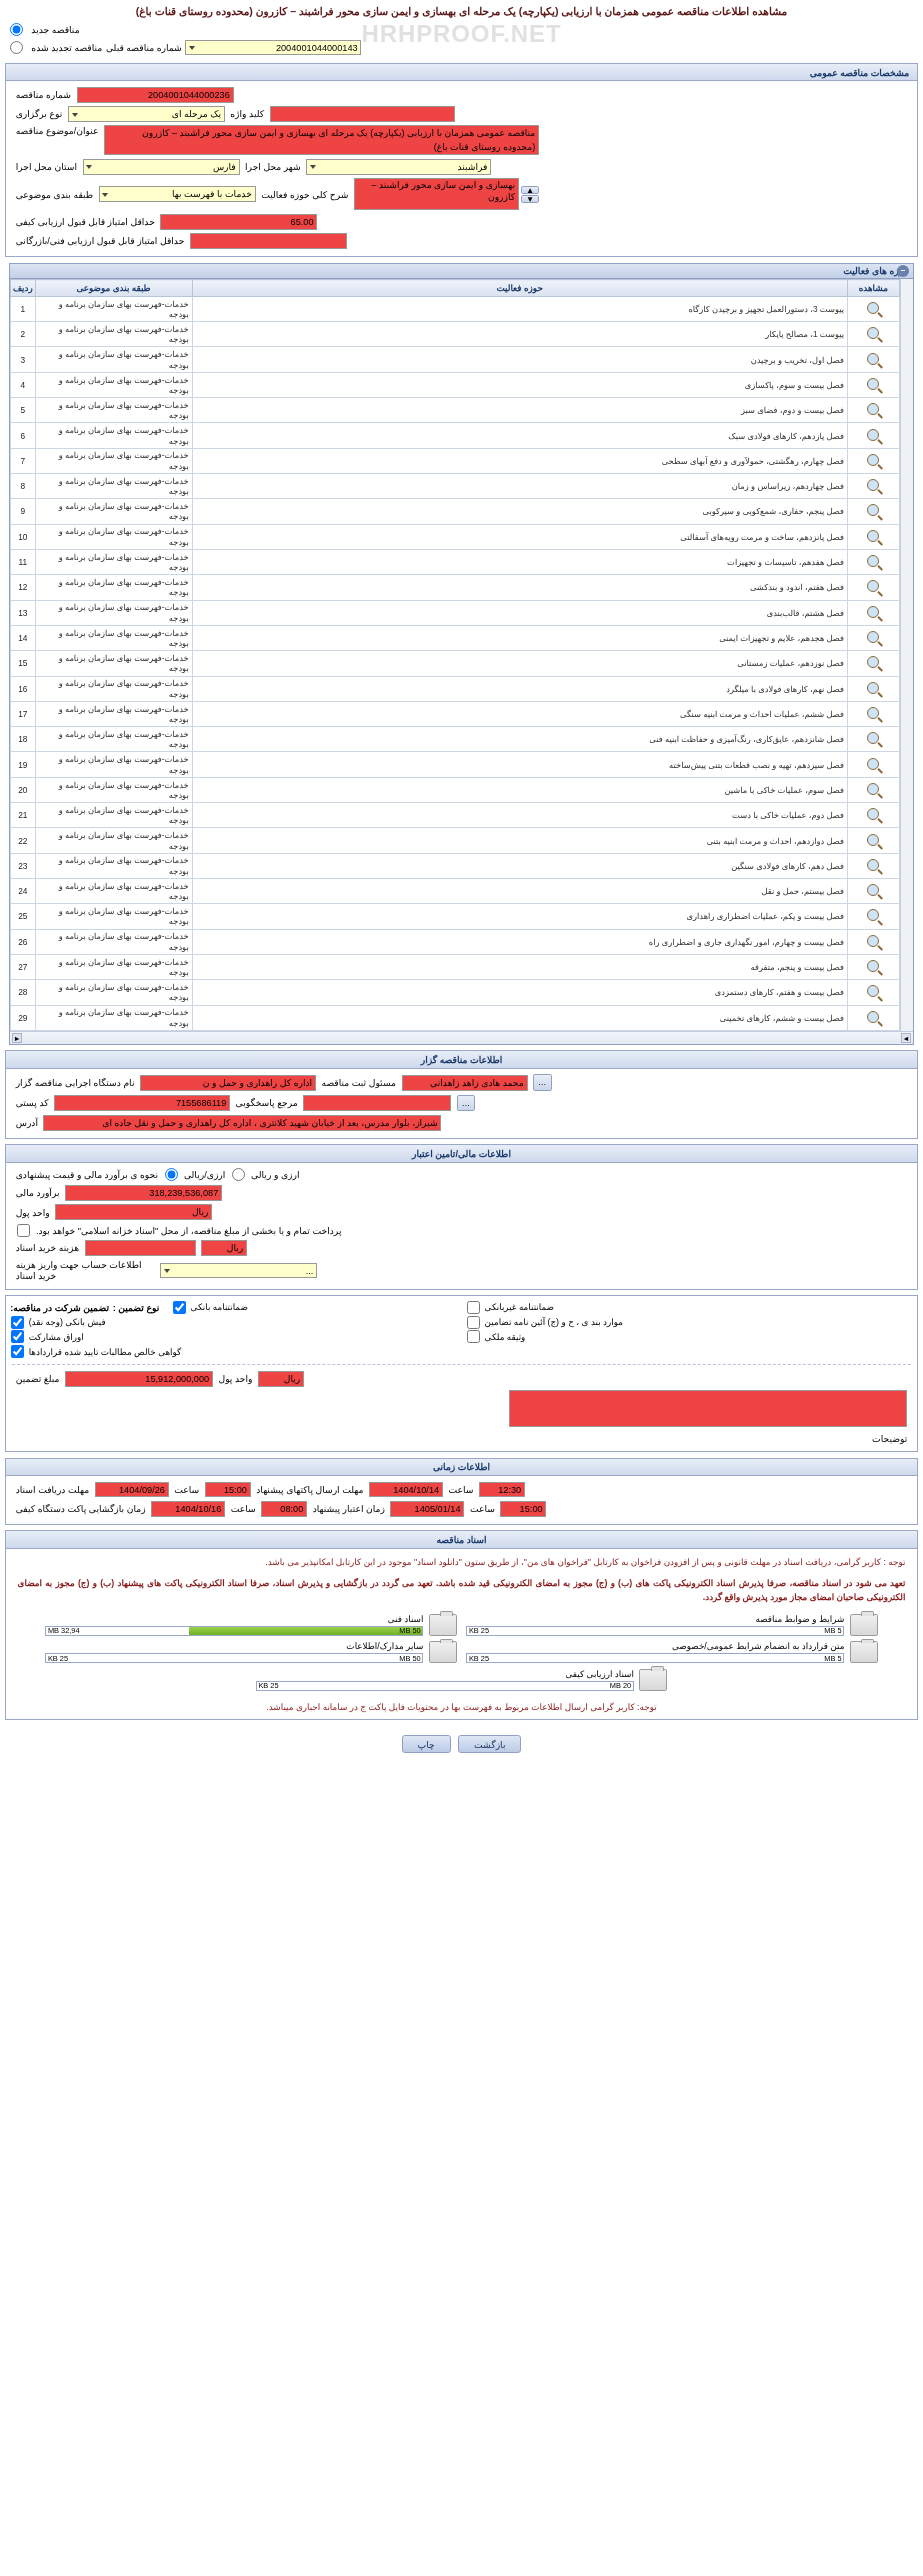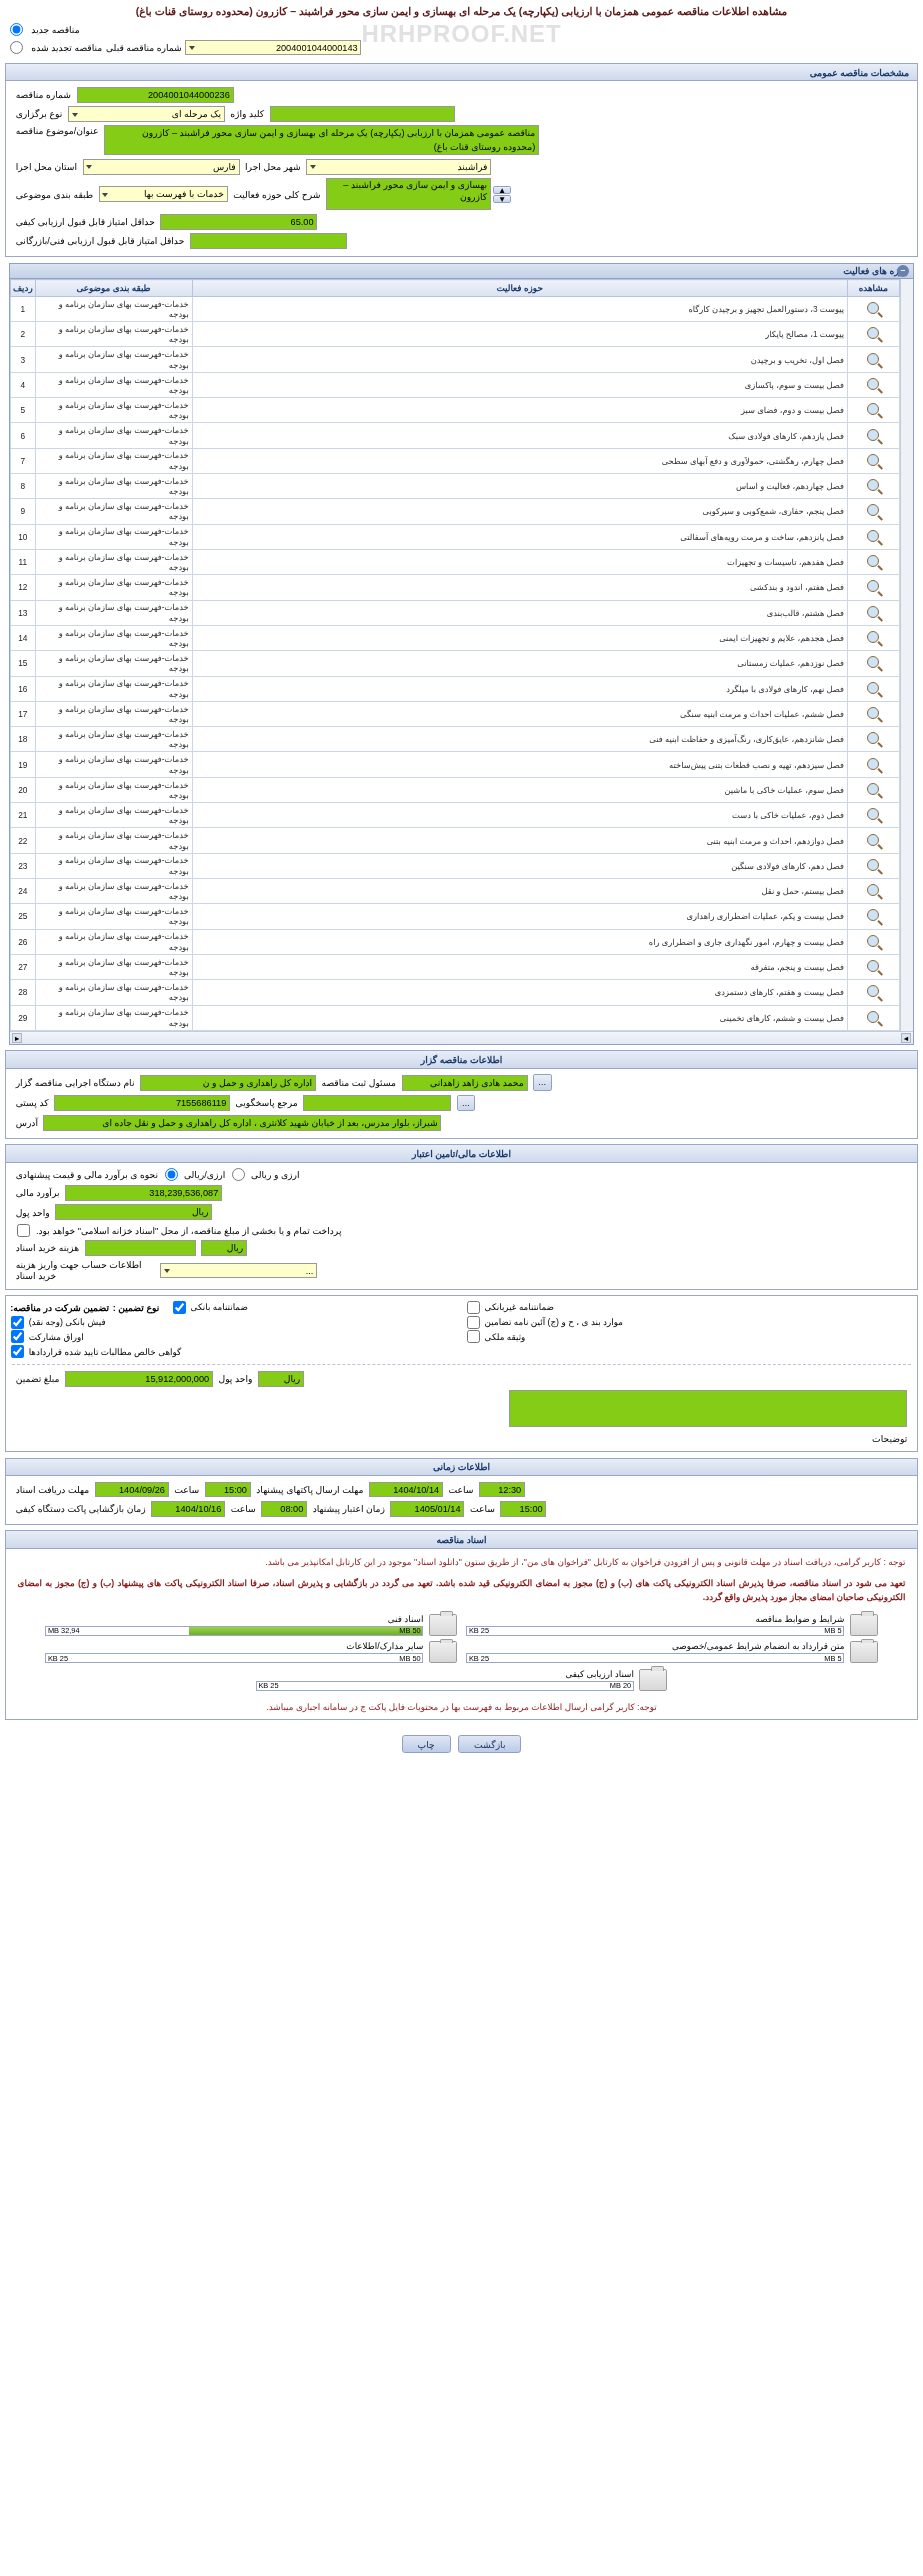--- a/index.html
+++ b/index.html
@@ -33,21 +33,21 @@
 
   .row {
     display: flex;
     align-items: center;
     justify-content: flex-start;
     gap: 5.5px;
     padding: 1.8px 5.5px;
   }
   .lbl { font-size: 9.2px; text-align: left; white-space: nowrap; }
   .fld {
-    background: #84cc16;
+    background: #ef4444;
     border: 0.9px solid #999;
     height: 15.7px;
     line-height: 14px;
     padding: 0 2.8px;
     font-size: 9.2px;
     text-align: right;
     overflow: hidden;
     white-space: nowrap;
   }
   .fld.sel { background: #ffffcc; position: relative; padding-left: 29px; }
@@ -236,21 +236,21 @@
 
     <div class="row" style="justify-content:flex-end;">
       <div style="display:flex;align-items:center;gap:1.8px;">
         <div style="display:flex;flex-direction:column;gap:0.9px;">
           <div class="small-btn" style="height:8.3px;line-height:6.5px;">▲</div>
           <div class="small-btn" style="height:8.3px;line-height:6.5px;">▼</div>
         </div>
         <div class="fld" style="width:165px;height:32px;white-space:normal;line-height:12px;">بهسازی و ایمن سازی محور فراشبند – کازرون</div>
       </div>
       <span class="lbl">شرح کلی حوزه فعالیت</span>
-      <div class="fld sel" style="width:129px;">خدمات با فهرست بها</div>
+      <div class="fld sel" style="width:157px;">خدمات با فهرست بها</div>
       <span class="lbl">طبقه بندی موضوعی</span>
     </div>
 
     <div class="row" style="justify-content:flex-end;">
       <div class="fld" style="width:157px;">65.00</div>
       <span class="lbl">حداقل امتیاز قابل قبول ارزیابی کیفی</span>
     </div>
 
     <div class="row" style="justify-content:flex-end;">
       <div class="fld" style="width:157px;"></div>
@@ -313,21 +313,21 @@
                 <td class="num">6</td>
               </tr>
               <tr>
                 <td class="view"><span class="mag"></span></td>
                 <td class="act">فصل چهارم، رهگشتی، حمولآوری و دفع آبهای سطحی</td>
                 <td class="cat">خدمات-فهرست بهای سازمان برنامه و بودجه</td>
                 <td class="num">7</td>
               </tr>
               <tr>
                 <td class="view"><span class="mag"></span></td>
-                <td class="act">فصل چهاردهم، فعالیت و اساس</td>
+                <td class="act">فصل چهاردهم، زیراساس و زمان</td>
                 <td class="cat">خدمات-فهرست بهای سازمان برنامه و بودجه</td>
                 <td class="num">8</td>
               </tr>
               <tr>
                 <td class="view"><span class="mag"></span></td>
                 <td class="act">فصل پنجم، حفاری، شمع‌کوبی و سپرکوبی</td>
                 <td class="cat">خدمات-فهرست بهای سازمان برنامه و بودجه</td>
                 <td class="num">9</td>
               </tr>
               <tr>

